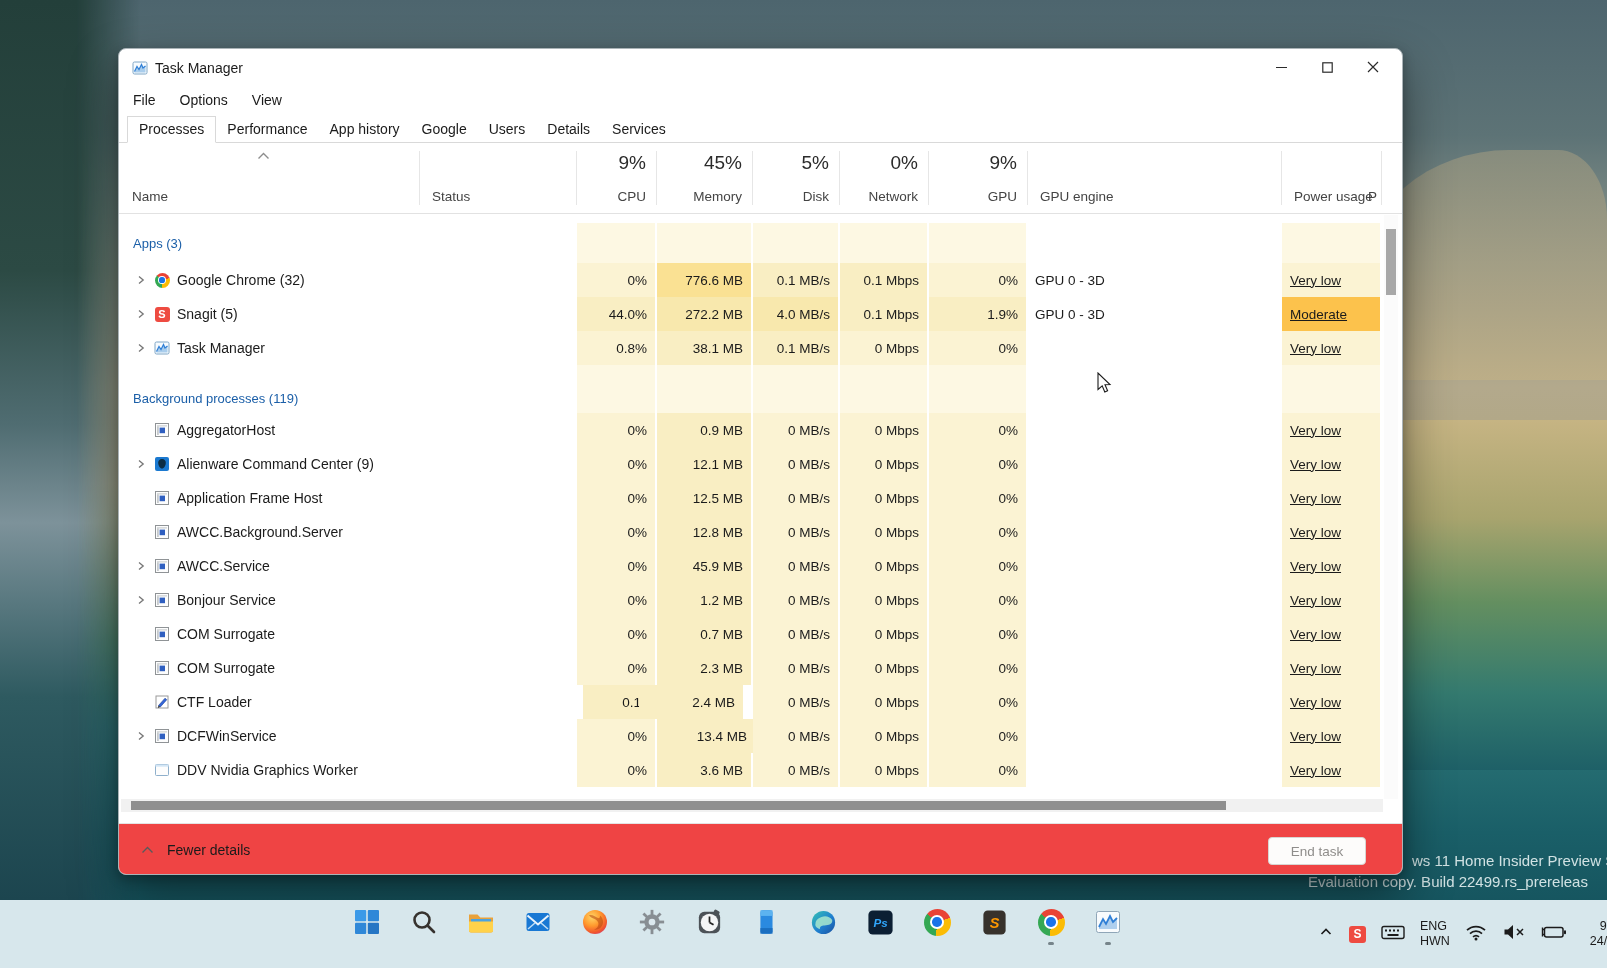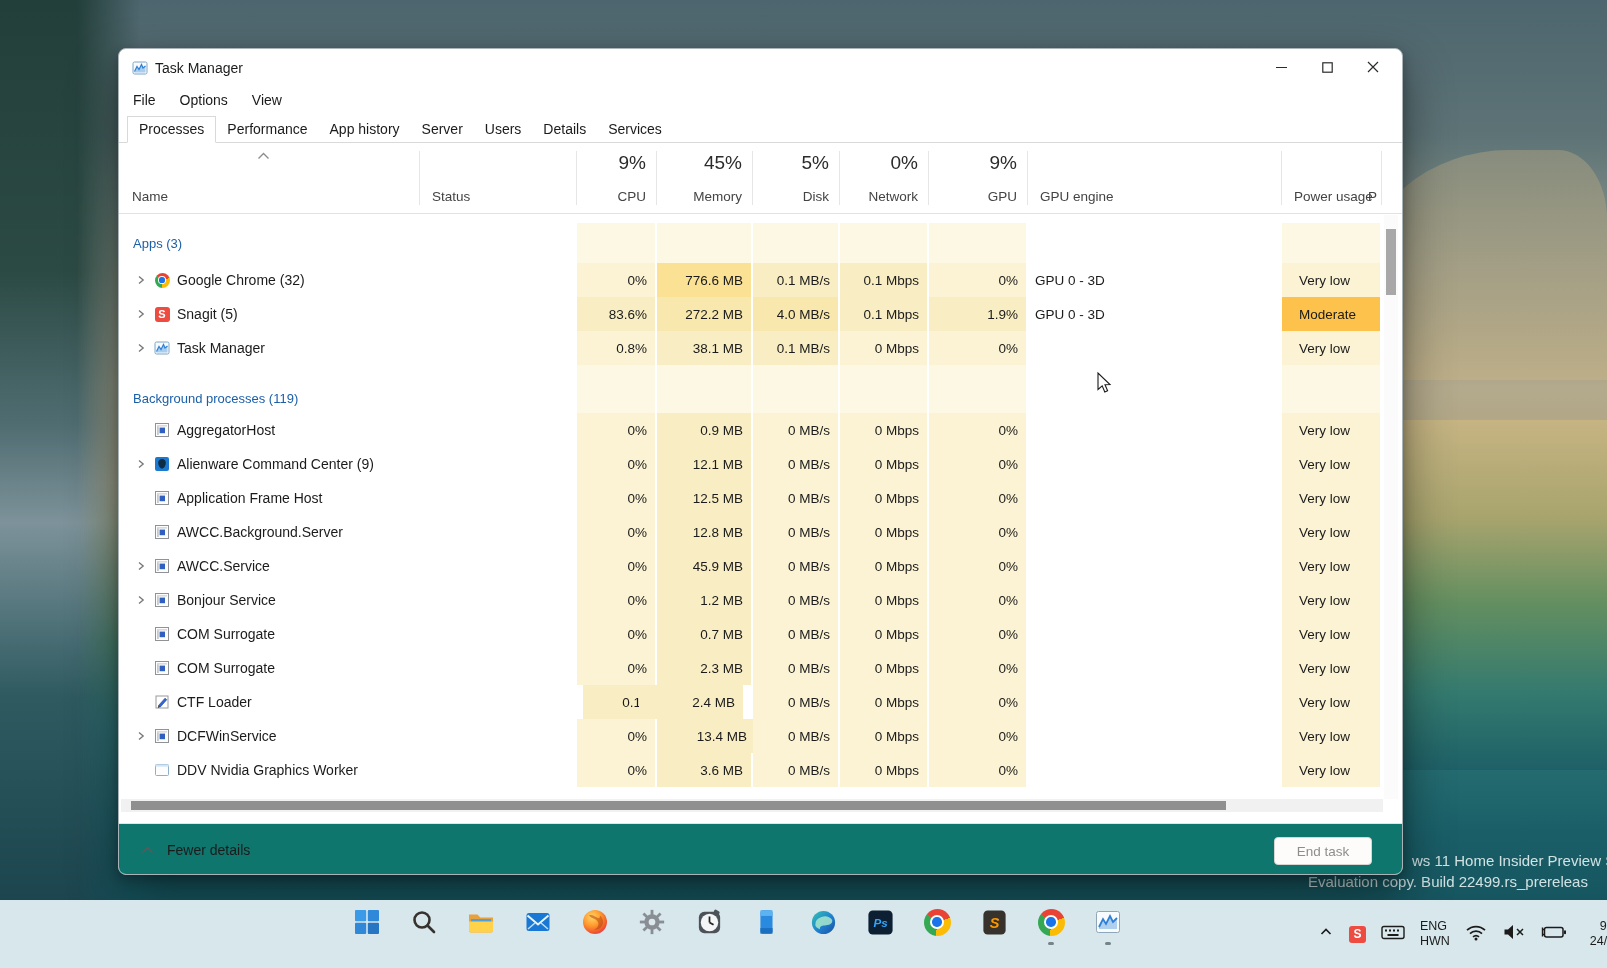--- a/index.html
+++ b/index.html
@@ -49,32 +49,32 @@
   .tbody{position:absolute;left:0;top:164px;width:100%;height:586px;overflow:hidden;padding-top:10px;box-sizing:border-box;}
   .row{position:relative;}
   .group-row{height:40px;}
   .group-row.tall{height:48px;}
   .proc-row{height:34px;}
   .group-label{position:absolute;left:14px;top:0;bottom:0;display:flex;align-items:center;font-size:13px;color:#1b5fa8;}
   .tall .group-label{align-items:flex-end;padding-bottom:7px;}
   .cell{position:absolute;top:0;height:100%;display:flex;align-items:center;font-size:13.5px;color:#1b1b1b;box-sizing:border-box;}
   .heatcell{justify-content:flex-end;padding-right:8px;}
   .heatcell.dots{background-image:radial-gradient(rgba(222,176,66,.5) 1px,transparent 1.2px);background-size:4px 4px;}
-  .powercell{justify-content:flex-start;padding-left:17px;}
+  .powercell{justify-content:flex-start;padding-left:8px;text-decoration:underline;}
   .enginecell{left:908px;width:254px;padding-left:8px;}
   .namecell{left:0;width:295px;padding-left:16px;gap:7px;font-size:14px;}
   .chev{width:12px;display:flex;justify-content:center;}
   .icwrap{width:16px;height:16px;display:flex;align-items:center;justify-content:center;}
   
   .hscroll{position:absolute;left:2px;top:750px;width:1262px;height:13px;background:#f1f1f1;}
   .hthumb{position:absolute;left:10px;top:2px;width:1095px;height:9px;background:#8f8f8f;}
   .vscroll{position:absolute;left:1265px;top:166px;width:14px;height:584px;background:#fbfbfb;}
   .vthumb{position:absolute;left:2px;top:14px;width:10px;height:66px;background:#a8a8a8;}
   
-  .footer{position:absolute;left:0;top:774px;width:100%;height:53px;border-top:1px solid #e4e4e4;background:#0f766e;padding-left:6px;}
+  .footer{position:absolute;left:0;top:774px;width:100%;height:53px;border-top:1px solid #e4e4e4;background:#ef4444;}
   .fewer{position:absolute;left:22px;top:18px;display:flex;gap:13px;align-items:center;font-size:14px;color:#1b1b1b;}
   .endtask{position:absolute;right:36px;top:13px;width:98px;height:28px;border:1px solid #d8d5d2;border-radius:4px;
     background:#fdfcfb;color:#8f8d8b;font-size:13.5px;font-family:"Liberation Sans",sans-serif;}
   
   .ic-chrome16{width:15px;height:15px;border-radius:50%;position:relative;display:inline-block;
     background:conic-gradient(from -50deg,#e94335 0 33%,#fbbc05 0 66%,#34a853 0 100%);}
   .ic-chrome16::before{content:"";position:absolute;inset:3.6px;background:#fff;border-radius:50%;}
   .ic-chrome16::after{content:"";position:absolute;inset:4.9px;background:#1a73e8;border-radius:50%;}
   .ic-chrome28{width:27px;height:27px;border-radius:50%;position:relative;display:inline-block;
     background:conic-gradient(from -50deg,#e94335 0 33%,#fbbc05 0 66%,#34a853 0 100%);}
@@ -135,21 +135,21 @@
     </div>
     <div class="menubar" id="menubar">
         <span class="menu-item">File</span>
         <span class="menu-item">Options</span>
         <span class="menu-item">View</span>
       </div>
     <div class="tabs" id="tabs">
         <span class="tab active">Processes</span>
         <span class="tab">Performance</span>
         <span class="tab">App history</span>
-        <span class="tab">Server</span>
+        <span class="tab">Google</span>
         <span class="tab">Users</span>
         <span class="tab">Details</span>
         <span class="tab">Services</span>
       </div>
 
     <div class="header" id="header">
       <span class="h-sort" id="sortchev"><svg width="13" height="8" viewBox="0 0 13 8">
             <polyline points="1.5,6.5 6.5,1.5 11.5,6.5" fill="none" stroke="#8d8d8d" stroke-width="1.4"></polyline>
           </svg></span>
       <span class="h-name">Name</span>
@@ -215,21 +215,21 @@
               <svg width="10" height="10" viewBox="0 0 10 10">
                 <polyline points="3,1.5 7.2,5 3,8.5" fill="none" stroke="#767676" stroke-width="1.3"></polyline>
               </svg>
             </span>
             <span class="icwrap">
               <span class="ic-snagit16">S</span>
             </span>
             <span>Snagit (5)</span>
           </div>
           <div class="cell" style="left: 300px; width: 155px;"></div>
-          <div class="cell heatcell" style="left: 458px; width: 78px; background: rgb(249, 238, 195);">83.6%</div>
+          <div class="cell heatcell" style="left: 458px; width: 78px; background: rgb(249, 238, 195);">44.0%</div>
           <div class="cell heatcell" style="left: 538px; width: 94px; background: rgb(248, 232, 173);">272.2 MB</div>
           <div class="cell heatcell" style="left: 634px; width: 85px; background: rgb(248, 232, 173);">4.0 MB/s</div>
           <div class="cell heatcell" style="left: 721px; width: 87px; background: rgb(249, 238, 195);">0.1 Mbps</div>
           <div class="cell heatcell" style="left: 810px; width: 97px; background: rgb(249, 238, 195);">1.9%</div>
           <div class="cell enginecell">GPU 0 - 3D</div>
           <div class="cell powercell" style="left: 1163px; width: 98px; background: rgb(252, 194, 76);">Moderate</div>
         </div>
         <div class="row proc-row">
           <div class="cell namecell">
             <span class="chev">

